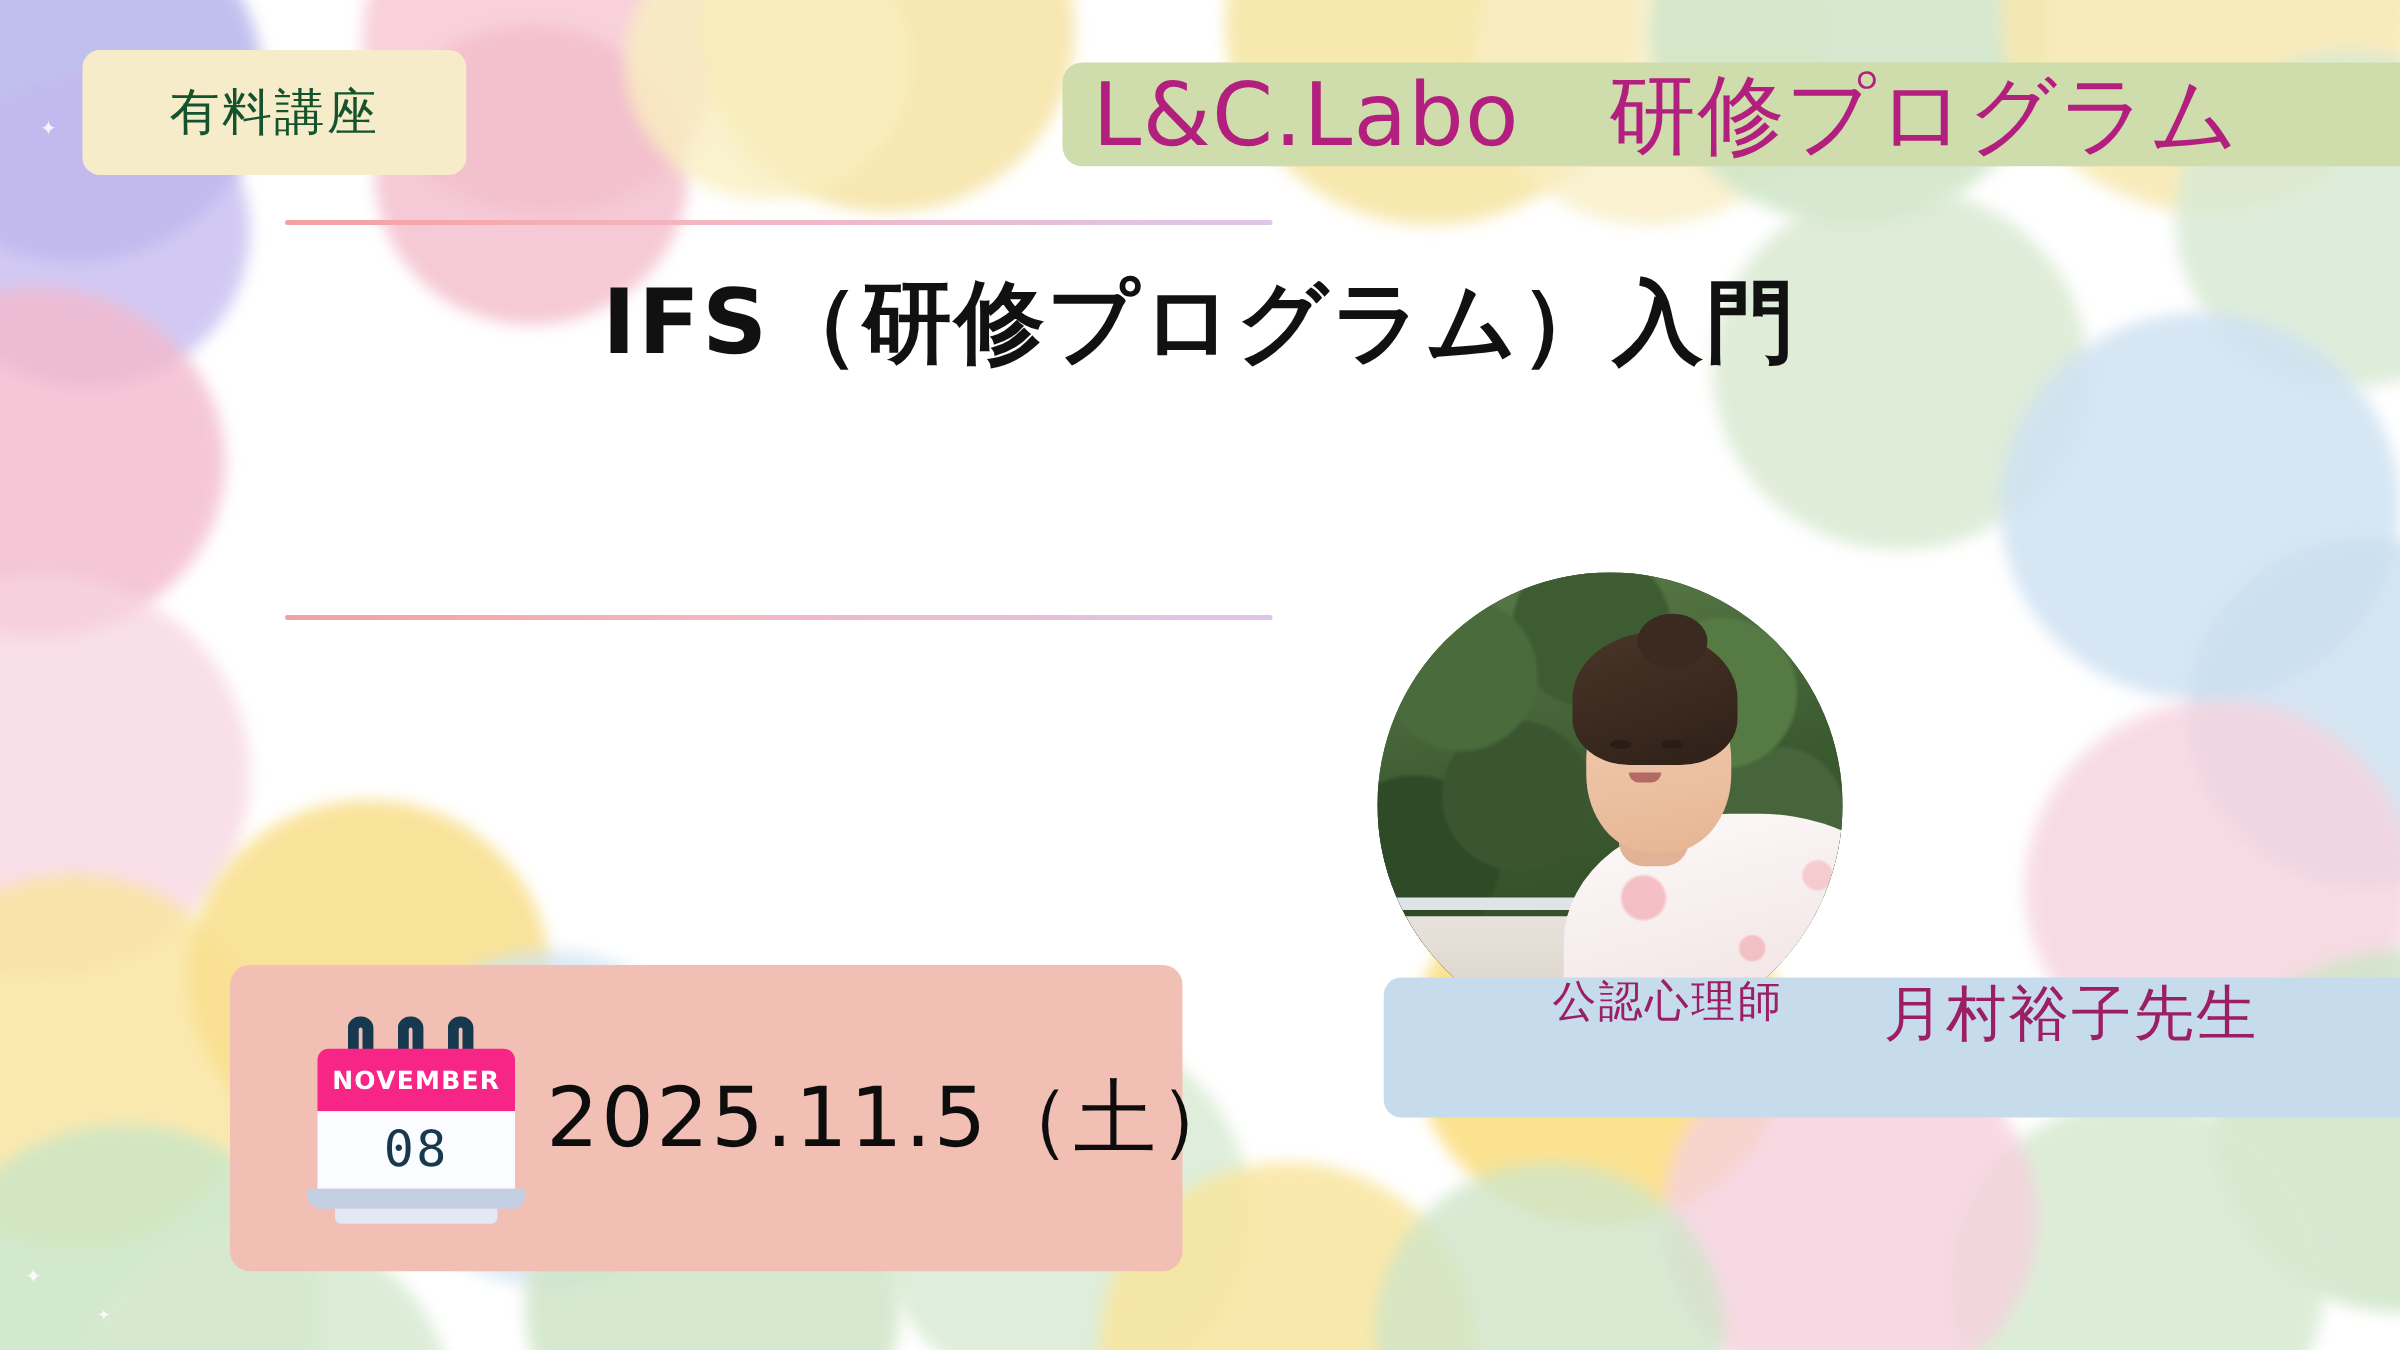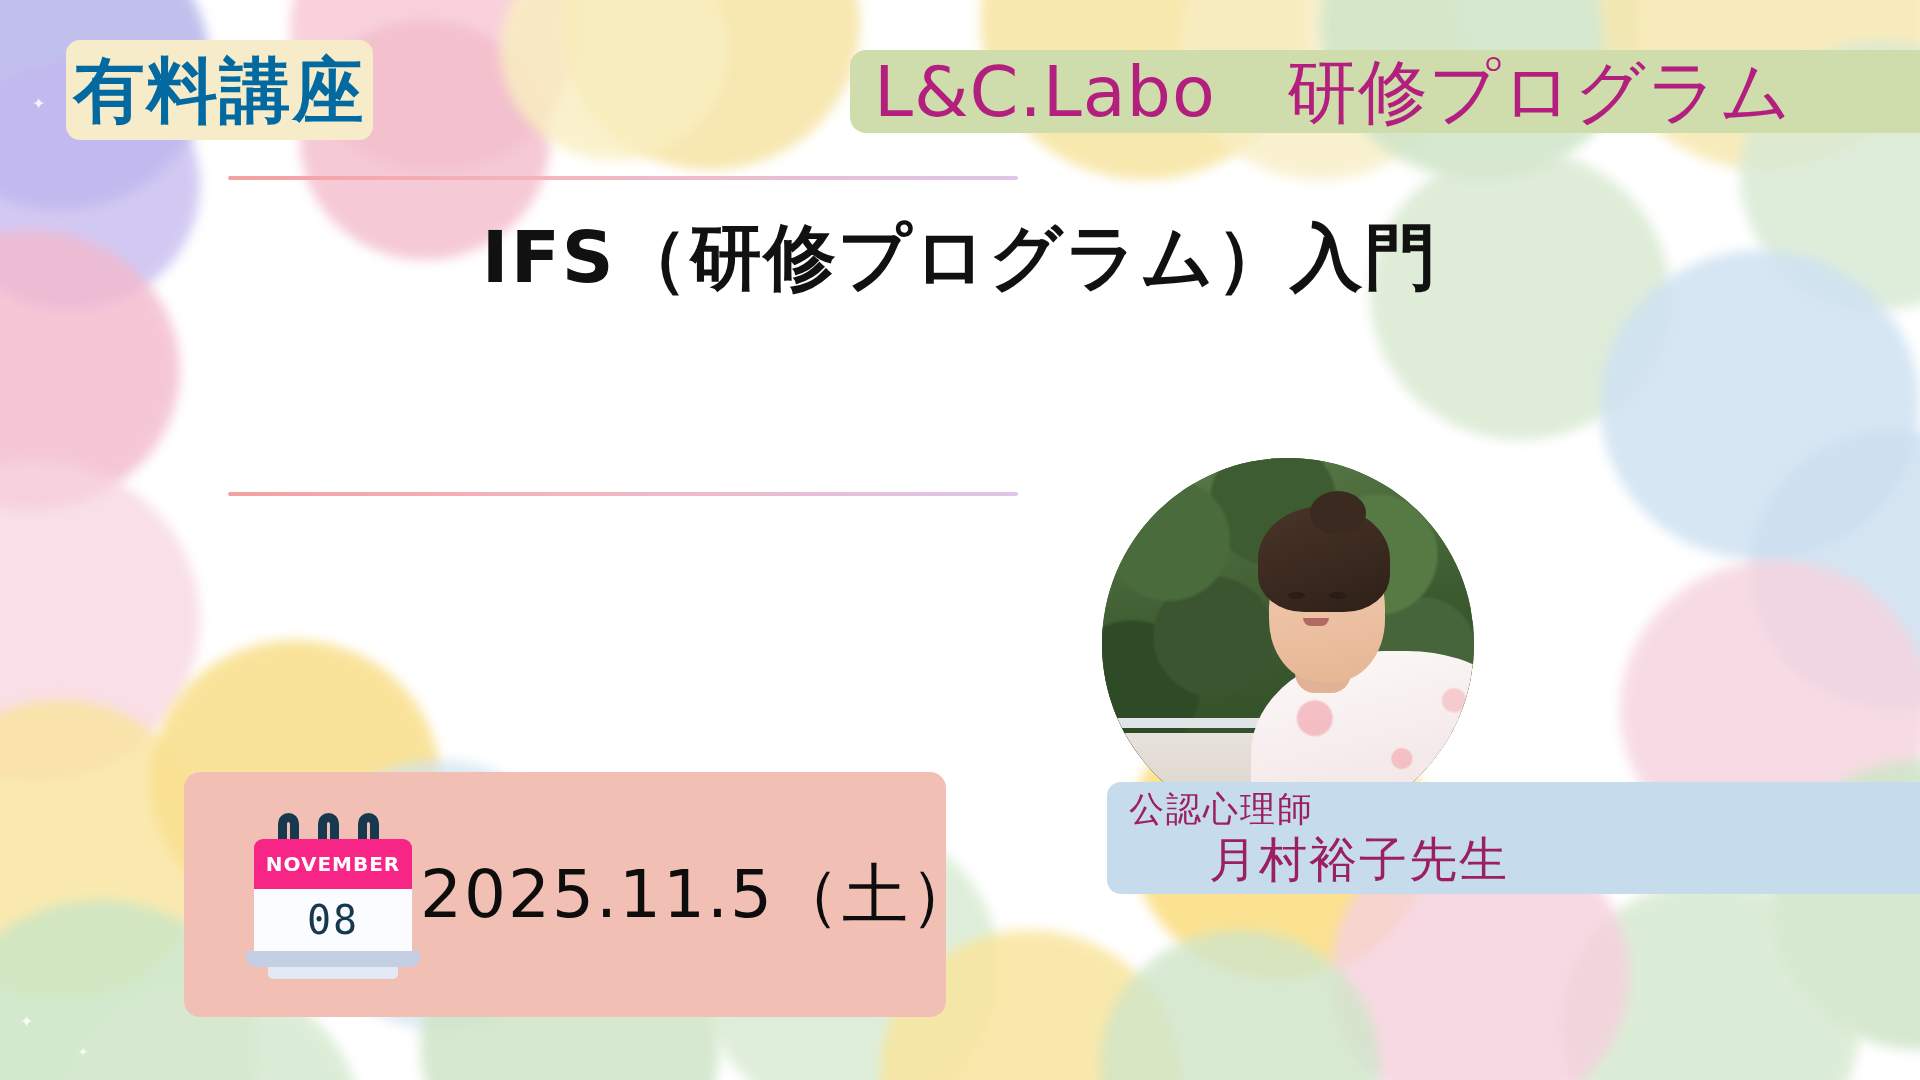--- a/index.html
+++ b/index.html
@@ -20,22 +20,22 @@
   .badge-paid {
     position:absolute; left:66px; top:40px;
     width:307px; height:100px;
     background:#f7ecc9;
     border-radius:14px;
     display:flex; align-items:center; justify-content:center;
     z-index:20;
   }
   .badge-paid span {
     font-family:"DejaVu Sans", sans-serif;
-    font-size:71px; font-weight:700; letter-spacing:2px;
-    color:#0369a1;
+    font-size:40px; font-weight:400; letter-spacing:2px;
+    color:#14532d;
     line-height:1;
   }
   .badge-program {
     position:absolute; left:850px; top:50px;
     width:1090px; height:83px;
     background:#cfdcab;
     border-radius:16px 0 0 16px;
     display:flex; align-items:center;
     padding-left:24px;
     z-index:20;
@@ -78,20 +78,21 @@
   }
 
   
   .date-box {
     position:absolute; left:184px; top:772px;
     width:762px; height:245px;
     background:#f2bfb5;
     border-radius:16px;
     display:flex; align-items:center;
     z-index:18;
+    gap:17px;
   }
   .cal-icon {
     position:relative; width:174px; height:160px;
     margin-left:62px; flex:0 0 auto;
   }
   .cal-ring {
     position:absolute; top:-2px; width:21px; height:44px;
     border:9px solid #16394f; border-radius:11px; border-bottom:none;
     background:transparent;
   }
@@ -201,21 +202,21 @@
     position:absolute; left:54%; top:43%; width:26px; height:8px;
     background:#b36a62; border-radius:0 0 14px 14px;
   }
 
   
   .name-box {
     position:absolute; left:1107px; top:782px;
     width:813px; height:112px;
     background:#c6dced;
     border-radius:14px 0 0 14px;
-    display:flex; flex-direction:column;
+    display:flex; flex-direction:row;
     align-items:flex-start; justify-content:center;
     padding-left:22px;
     z-index:21;
   }
   .name-role {
     font-family:"DejaVu Sans", sans-serif;
     font-size:35px; font-weight:400; color:#9c1f63;
     letter-spacing:2px; line-height:1.15; white-space:pre;
   }
   .name-person {

